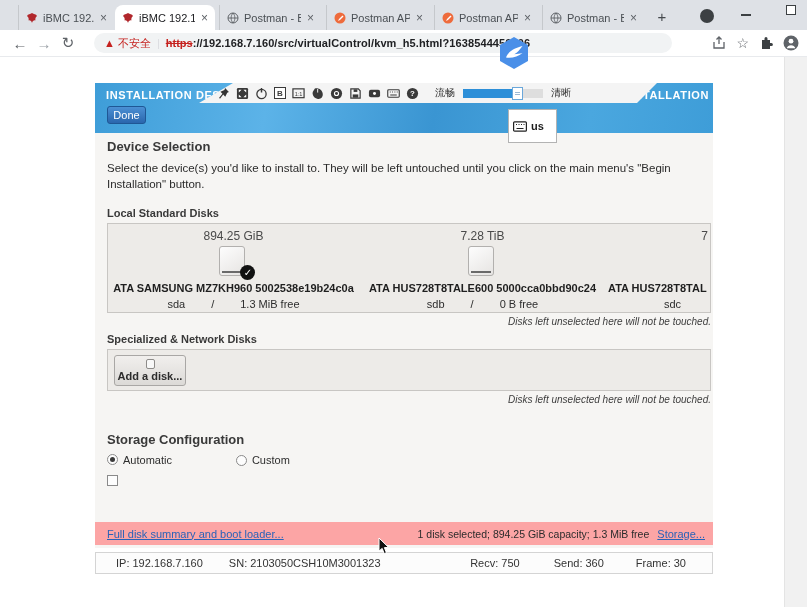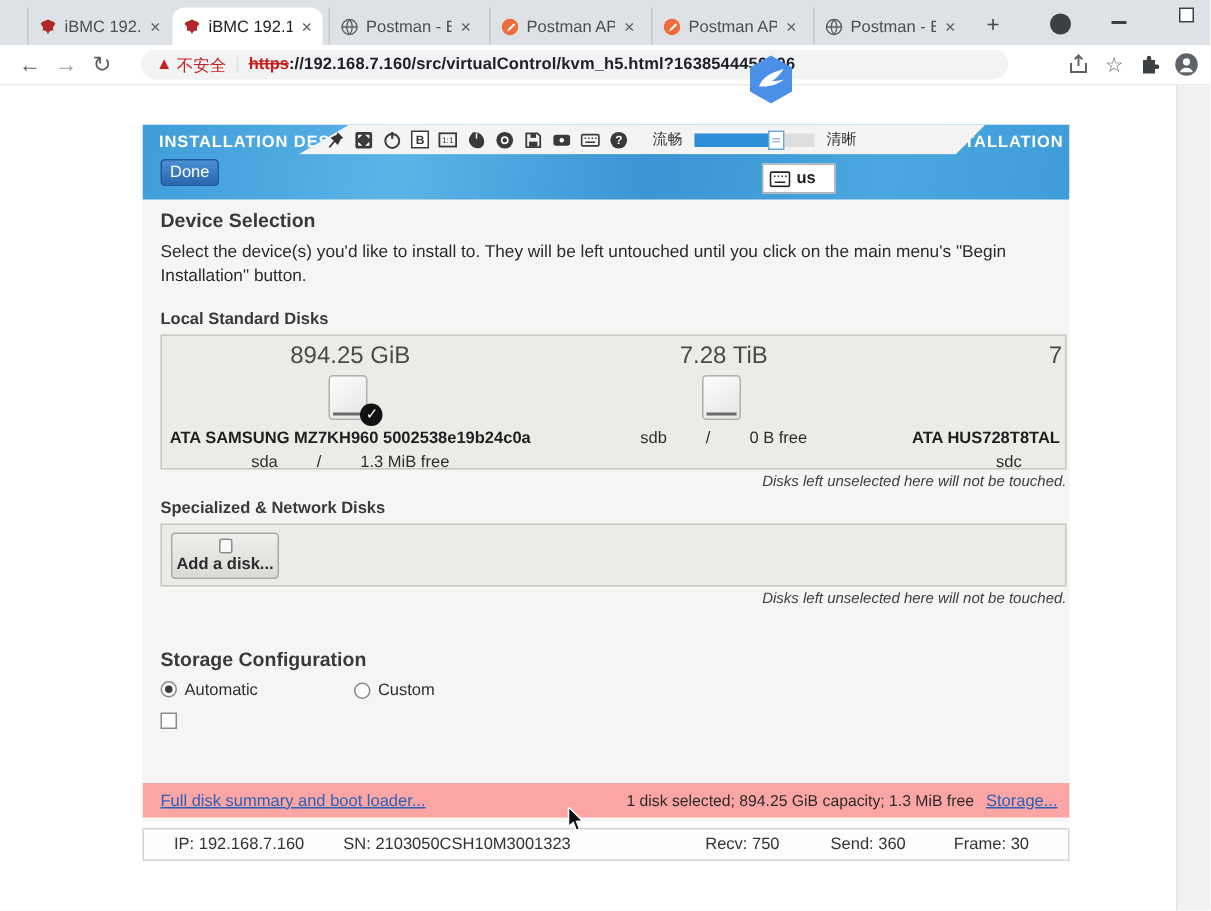--- a/index.html
+++ b/index.html
@@ -58,33 +58,33 @@
   .qgroup { display:flex; align-items:center; margin-left:16px; }
   .qlabel { font-size:10px; color:#333; white-space:nowrap; }
   .qtrack { position:relative; width:80px; height:9px; background:#dedede; margin:0 8px; }
   .qfill { position:absolute; left:0; top:0; width:52px; height:9px; background:#2d8fd8; }
   .qhandle { position:absolute; left:49px; top:-2px; width:11px; height:13px; background:#fff;
              border:1px solid #6aa7da; display:flex; flex-direction:column; justify-content:center; gap:1px; padding:0 2px; }
   .qhandle i { display:block; height:1px; background:#9db9d4; }
   .done-btn { position:absolute; left:12px; top:23px; width:39px; height:18px; color:#fff; font-size:11px;
               text-align:center; line-height:17px; border:1px solid #1f5795; border-radius:3px;
               background:linear-gradient(#4b90d4,#2a66ad); }
-  .kbd-box { position:absolute; left:413px; top:26px; width:49px; height:20px; background:#fff;
+  .kbd-box { position:absolute; left:413px; top:26px; width:49px; height:34px; background:#fff;
              border:1px solid #b3b3b3; display:flex; align-items:center; padding-left:4px; gap:4px;text-align:right; }
   .kbd-box span { font-size:11px; color:#1c1c1c; font-weight:bold; }
 
   .ana-body { position:relative; height:415px; padding:6px 0 0 12px; color:#2e2e2e; }
   .h-section { font-size:13px; font-weight:bold; color:#393939; }
   .desc { width:596px; font-size:11.5px; line-height:1.4; margin-top:6px; color:#2b2b2b; }
   .sub-label { font-size:11px; font-weight:bold; color:#393939; margin-top:15px; }
   .panel { width:604px; background:#edebe8; border:1px solid #c8c6c3; margin-top:4px; }
   .disks-panel { height:90px; display:flex; overflow:hidden; }
   .disk-tile { padding-top:5px; text-align:center; }
   .disk-tile.t1 { width:252px; } .disk-tile.t2 { width:248px; } .disk-tile.t3 { width:104px; flex:none; }
-  .d-size { font-size:16px; color:#4a4a4a; }
+  .d-size { font-size:12px; color:#4a4a4a; }
   .d-glyph-wrap { position:relative; width:28px; margin:3px auto 0; height:32px; }
   .d-glyph { width:26px; height:30px; border:1px solid #b2b0ae; border-radius:3px;
              background:linear-gradient(145deg,#fdfdfd,#e6e4e2); position:relative; }
   .d-glyph:after { content:""; position:absolute; left:2px; right:2px; bottom:2px; height:2px; background:#6a6a6a; }
   .d-check { position:absolute; right:-8px; bottom:-2px; width:15px; height:15px; border-radius:50%;
              background:#111; color:#fff; font-size:10px; line-height:15px; text-align:center; }
   .d-name { font-size:11px; font-weight:bold; color:#1f1f1f; margin-top:4px; white-space:nowrap; }
   .d-dev { display:flex; justify-content:center; gap:26px; font-size:11px; color:#2d2d2d; margin-top:4px; }
   .t3 .d-size { text-align:right; padding-right:2px; }
   .t3 .d-name { text-align:left; padding-left:2px; }
@@ -343,20 +343,21 @@
             <span>sda</span>
             <span>/</span>
             <span>1.3 MiB free</span>
           </div>
         </div>
         <div class="disk-tile t2">
           <div class="d-size">7.28 TiB</div>
           <div class="d-glyph-wrap">
             <div class="d-glyph"></div>
           </div>
+          <div class="d-name">ATA HUS728T8TALE600 5000cca0bbd90c24</div>
           <div class="d-dev">
             <span>sdb</span>
             <span>/</span>
             <span>0 B free</span>
           </div>
         </div>
         <div class="disk-tile t3">
           <div class="d-size">7</div>
           <div class="d-glyph-wrap" style="visibility:hidden">
               <div class="d-glyph"></div>

